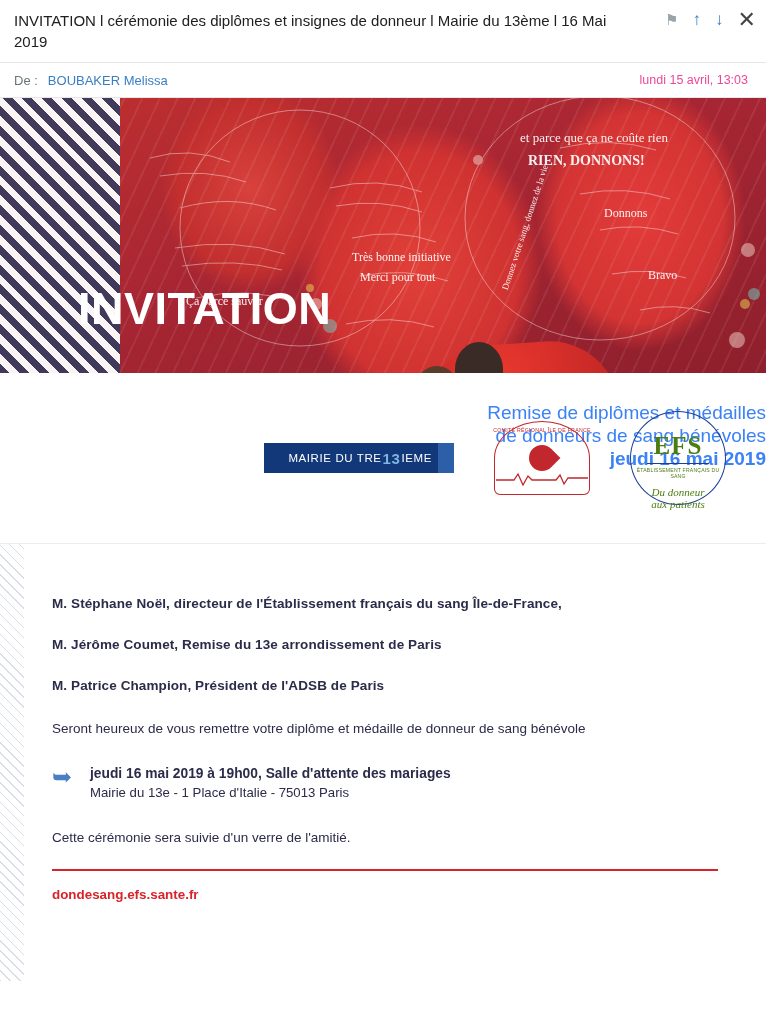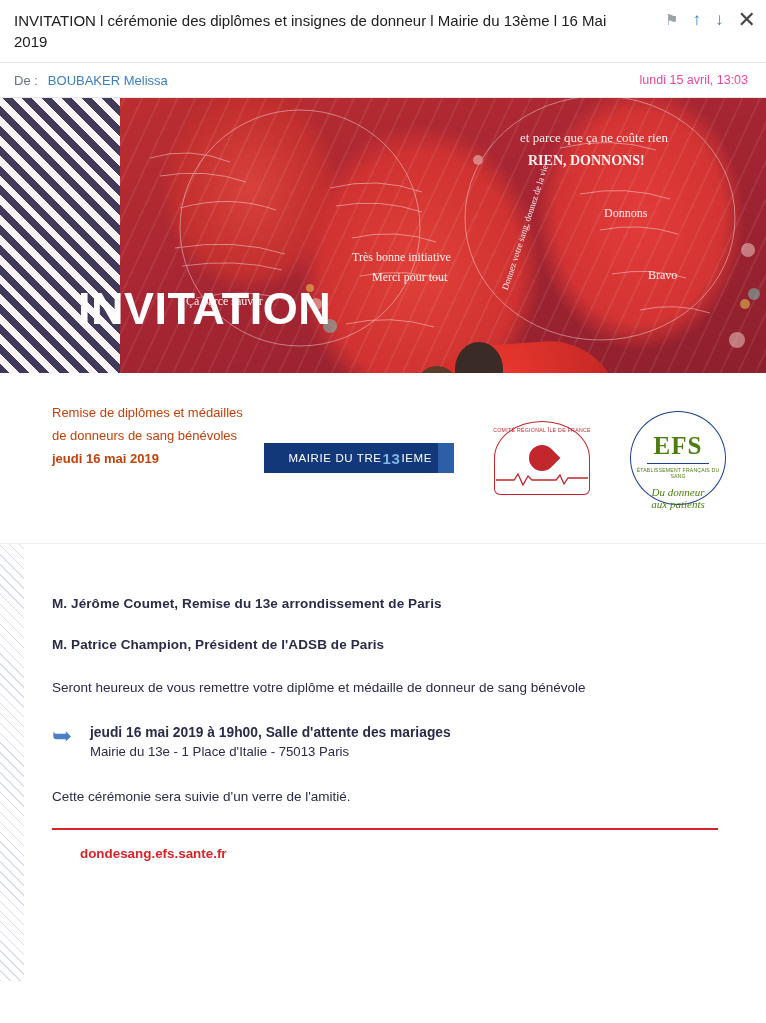--- a/index.html
+++ b/index.html
@@ -146,23 +146,24 @@
 
   
   .title-block {
     position: relative;
     height: 170px;
     padding: 28px 0 0 52px;
     background: #ffffff;
   }
   .title-line {
     font-family: "Liberation Sans", sans-serif;
-    font-size: 13px;
+    font-size: 19px;
     line-height: 23px;
-    color: #c2410c;
+    color: #3b82f6;
+    text-align: right;
   }
   .title-line.bold { font-weight: 700; }
 
   .logos {
     position: absolute;
     right: 40px;
     top: 38px;
     display: flex;
     align-items: center;
     gap: 34px;
@@ -326,21 +327,20 @@
     margin: 9px 0 0 0;
     width: 666px;
   }
   .site-link {
     color: #d9232a;
     font-size: 13.4px;
     font-weight: 700;
     margin-top: 16px;
     display: inline-block;
     cursor: pointer;
-    margin-left: 28px;
   }
 </style>
 </head>
 <body>
 
 <div class="mail-header">
   <div class="subject">INVITATION l cérémonie des diplômes et insignes de donneur l Mairie du 13ème l 16 Mai 2019</div>
   <div class="header-actions">
     <span class="hicon flag-icon">⚑</span>
     <span class="hicon arrow-icon">↑</span>
@@ -395,21 +395,21 @@
   <div class="hero-stripes"></div>
 
   <div class="hero-figure-man"></div>
   <div class="hero-figure-head"></div>
 
   <div class="hero-figure-girl-head"></div>
 
   <div class="hero-tag" style="left:520px; top:32px; font-size:13px;">et parce que ça ne coûte rien</div>
   <div class="hero-tag" style="left:528px; top:55px; font-size:14px; font-weight:700;">RIEN, DONNONS!</div>
   <div class="hero-tag" style="left:352px; top:152px;">Très bonne initiative</div>
-  <div class="hero-tag" style="left:372px; top:172px;">Merci pour tout</div>
+  <div class="hero-tag" style="left:360px; top:172px;">Merci pour tout</div>
   <div class="hero-tag" style="left:604px; top:108px;">Donnons</div>
   <div class="hero-tag" style="left:648px; top:170px;">Bravo</div>
   <div class="hero-tag" style="left:186px; top:196px;">Ça parce sauver</div>
   <div class="hero-tag" style="left:500px; top:190px; font-size:9px; transform:rotate(-72deg); transform-origin:left top;">Donnez votre sang, donnez de la vie</div>
 
   <div class="hero-word">INVITATION</div>
 </div>
 
 <div class="title-block">
   <div class="title-line">Remise de diplômes et médailles</div>
@@ -444,20 +444,21 @@
       <div class="efs-script">Du donneur</div>
       <div class="efs-script" style="margin-top:0;">aux patients</div>
     </div>
 
   </div>
 </div>
 
 <div class="body-block">
   <div class="body-stripes"></div>
 
+  <div class="p-strong">M. Stéphane Noël, directeur de l'Établissement français du sang Île-de-France,</div>
   <div class="p-strong">M. Jérôme Coumet, Remise du 13e arrondissement de Paris</div>
   <div class="p-strong">M. Patrice Champion, Président de l'ADSB de Paris</div>
 
   <div class="p-normal p-after">Seront heureux de vous remettre votre diplôme et médaille de donneur de sang bénévole</div>
 
   <div class="event-row">
     <span class="arrow-mark">➥</span>
     <div class="event-line1">jeudi 16 mai 2019 à 19h00, Salle d'attente des mariages</div>
     <div class="event-line2">Mairie du 13e - 1 Place d'Italie - 75013 Paris</div>
   </div>

